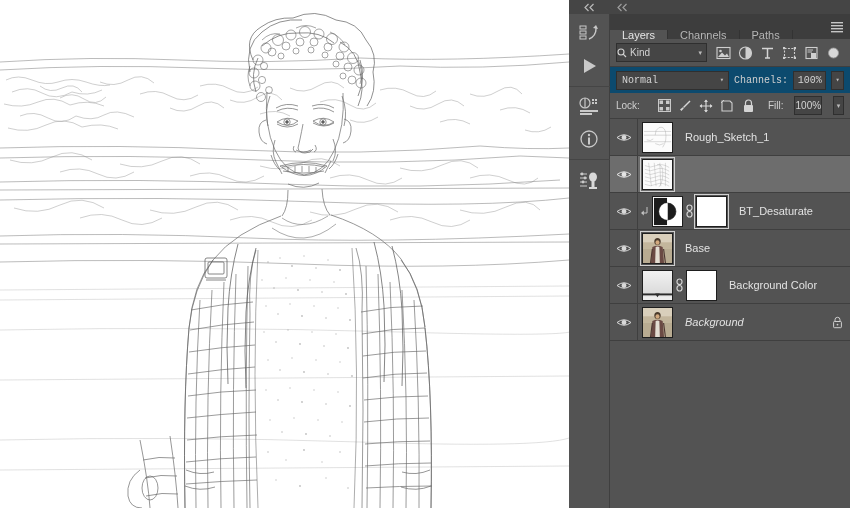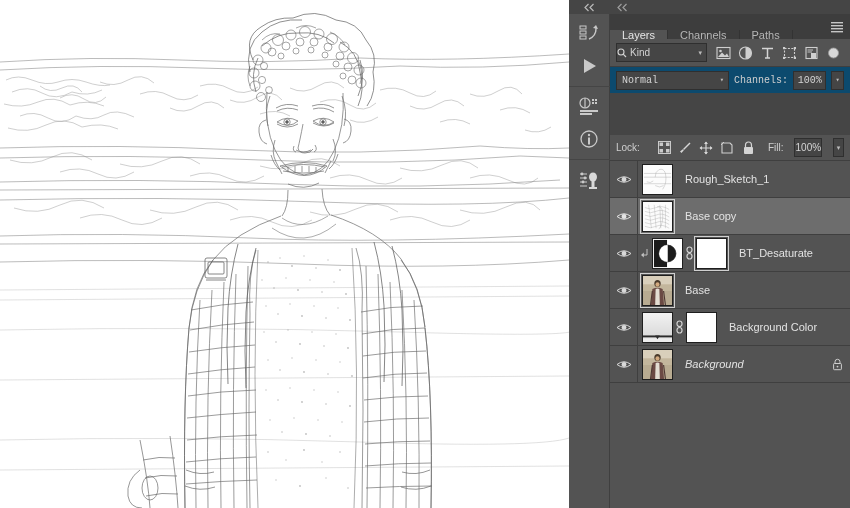--- a/index.html
+++ b/index.html
@@ -136,21 +136,20 @@
     display: flex; align-items: center; justify-content: center;
     font-size: 7px; color: #bbb;
   }
 
   
   .lock-row {
     height: 26px; background: #535353;
     display: flex; align-items: center;
     padding: 0 6px; gap: 11px;
     border-bottom: 1px solid #3f3f3f;
-    margin-top: 42px;
   }
   .lock-icons { display: flex; align-items: center; gap: 4px; margin-left: 5px; }
   .li { width: 17px; height: 17px; display: flex; align-items: center; justify-content: center; }
 
   
   .layer-list {
     flex: 1;
     background: #535353;
     overflow: hidden;
   }
@@ -771,21 +770,20 @@
                 <path d="M2 14 q6 3 12 0 t14 2"></path>
                 <path d="M2 18 q6 3 12 0 t14 2"></path>
                 <path d="M2 22 q6 3 12 0 t14 2"></path>
                 <path d="M2 26 q6 3 12 0 t14 2"></path>
                 <path d="M6 3 l3 25 M12 3 l2 25 M18 3 l1 25 M24 3 l0 25"></path>
                 <path d="M15 5 q5 -1 6 6 q1 12 -4 18"></path>
               </g>
             </svg>
           </div>
         </div>
-        <span class="layer-name">Base copy</span>
       </div>
 
       <div class="layer-row">
         <div class="eye-cell">
           <svg width="16" height="11" viewBox="0 0 16 11">
             <path d="M1 5.5 Q8 0 15 5.5 Q8 11 1 5.5 Z" fill="none" stroke="#d8d8d8" stroke-width="1"></path>
             <circle cx="8" cy="5.5" r="2.4" fill="#d8d8d8"></circle>
           </svg>
         </div>
         <div class="clip-cell">

